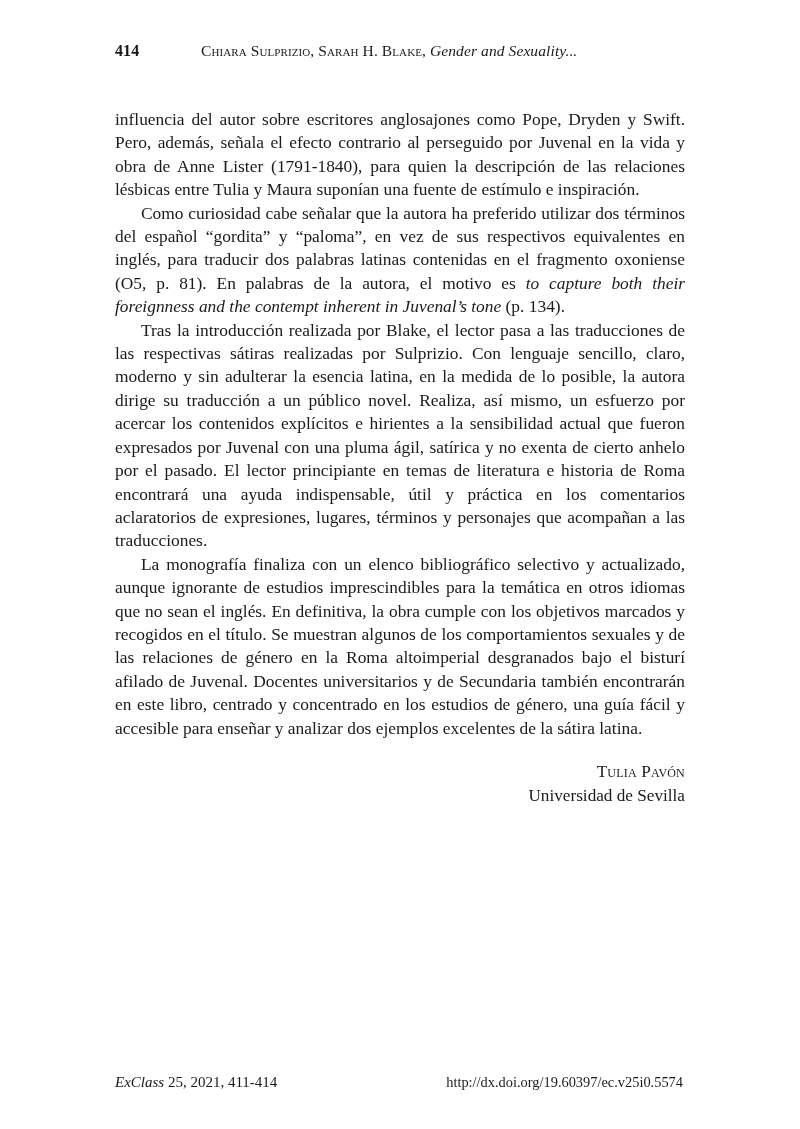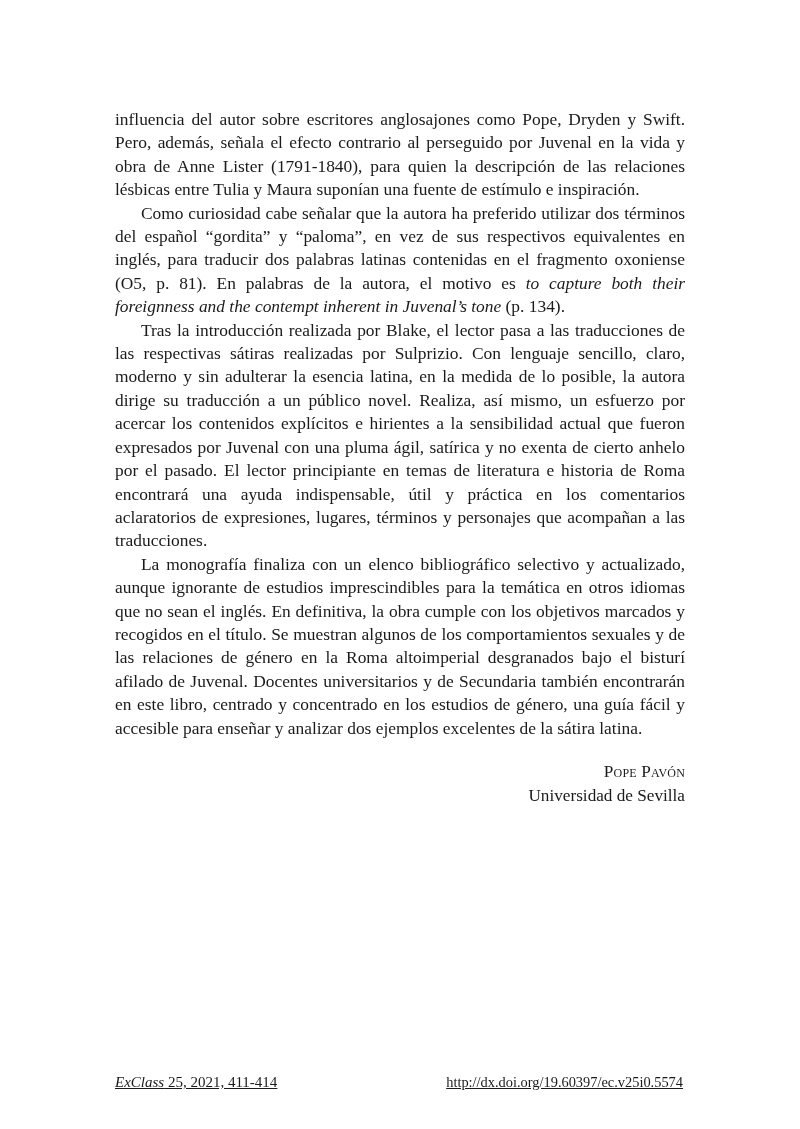--- a/index.html
+++ b/index.html
@@ -79,48 +79,51 @@
   }
   .footer {
     position: absolute;
     bottom: 38px;
     left: 115px;
     width: 570px;
     display: flex;
     justify-content: space-between;
     align-items: center;
     font-size: 15px;
-    text-decoration: underline;
   }
   .footer .journal {
     font-style: italic;
   }
   .footer .journal .vol {
     font-style: normal;
   }
   .footer .doi {
     font-size: 14.4px;
     padding-right: 2px;
   }
 </style>
 </head>
 <body>
 
 <div class="page">
 
+  <div class="running-head">
+    <span class="folio">414</span>
+    <span class="head-title"><span class="smallcaps">Chiara Sulprizio, Sarah H. Blake,</span> <span class="ital">Gender and Sexuality...</span></span>
+  </div>
 
   <div class="body-block">
     <p>influencia del autor sobre escritores anglosajones como Pope, Dryden y Swift. Pero, además, señala el efecto contrario al perseguido por Juvenal en la vida y obra de Anne Lister (1791-1840), para quien la descripción de las relaciones lésbicas entre Tulia y Maura suponían una fuente de estímulo e inspiración.</p>
     <p class="indent"><span>Como curiosidad cabe señalar que la autora ha preferido utilizar dos términos del español “gordita” y “paloma”, en vez de sus respectivos equivalentes en inglés, para traducir dos palabras latinas contenidas en el fragmento oxoniense (O5, p. 81). En palabras de la autora, el motivo es </span><span class="ital">to capture both their foreignness and the contempt inherent in Juvenal’s tone</span><span> (p. 134).</span></p>
     <p class="indent">Tras la introducción realizada por Blake, el lector pasa a las traducciones de las respectivas sátiras realizadas por Sulprizio. Con lenguaje sencillo, claro, moderno y sin adulterar la esencia latina, en la medida de lo posible, la autora dirige su traducción a un público novel. Realiza, así mismo, un esfuerzo por acercar los contenidos explícitos e hirientes a la sensibilidad actual que fueron expresados por Juvenal con una pluma ágil, satírica y no exenta de cierto anhelo por el pasado. El lector principiante en temas de literatura e historia de Roma encontrará una ayuda indispensable, útil y práctica en los comentarios aclaratorios de expresiones, lugares, términos y personajes que acompañan a las traducciones.</p>
     <p class="indent">La monografía finaliza con un elenco bibliográfico selectivo y actualizado, aunque ignorante de estudios imprescindibles para la temática en otros idiomas que no sean el inglés. En definitiva, la obra cumple con los objetivos marcados y recogidos en el título. Se muestran algunos de los comportamientos sexuales y de las relaciones de género en la Roma altoimperial desgranados bajo el bisturí afilado de Juvenal. Docentes universitarios y de Secundaria también encontrarán en este libro, centrado y concentrado en los estudios de género, una guía fácil y accesible para enseñar y analizar dos ejemplos excelentes de la sátira latina.</p>
   </div>
 
   <div class="signature">
-    <div class="name">Pope Pavón</div>
+    <div class="name">Tulia Pavón</div>
     <div>Universidad de Sevilla</div>
   </div>
 
   <div class="footer">
     <div class="journal"><span>ExClass</span><span class="vol"> 25, 2021, 411-414</span></div>
     <div class="doi">http://dx.doi.org/19.60397/ec.v25i0.5574</div>
   </div>
 
 </div>
 

